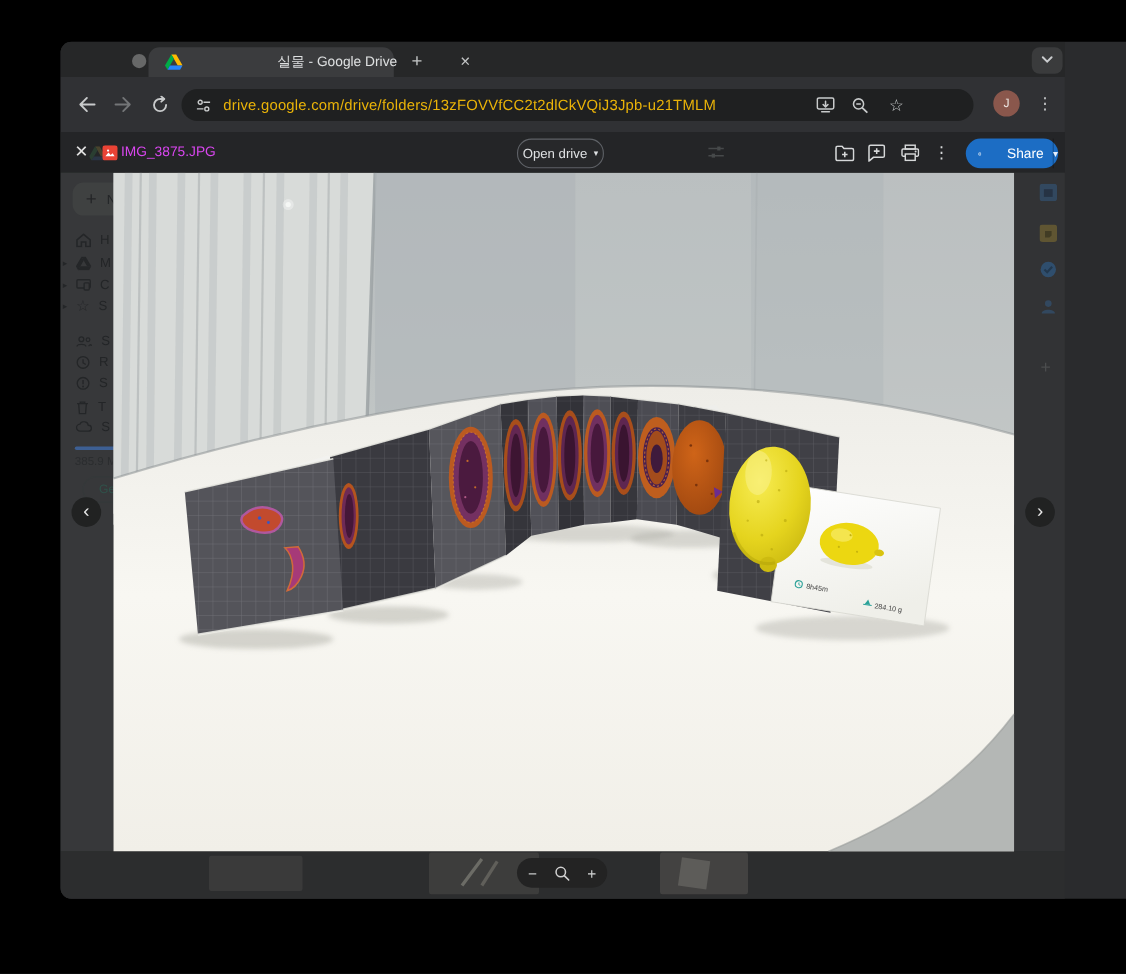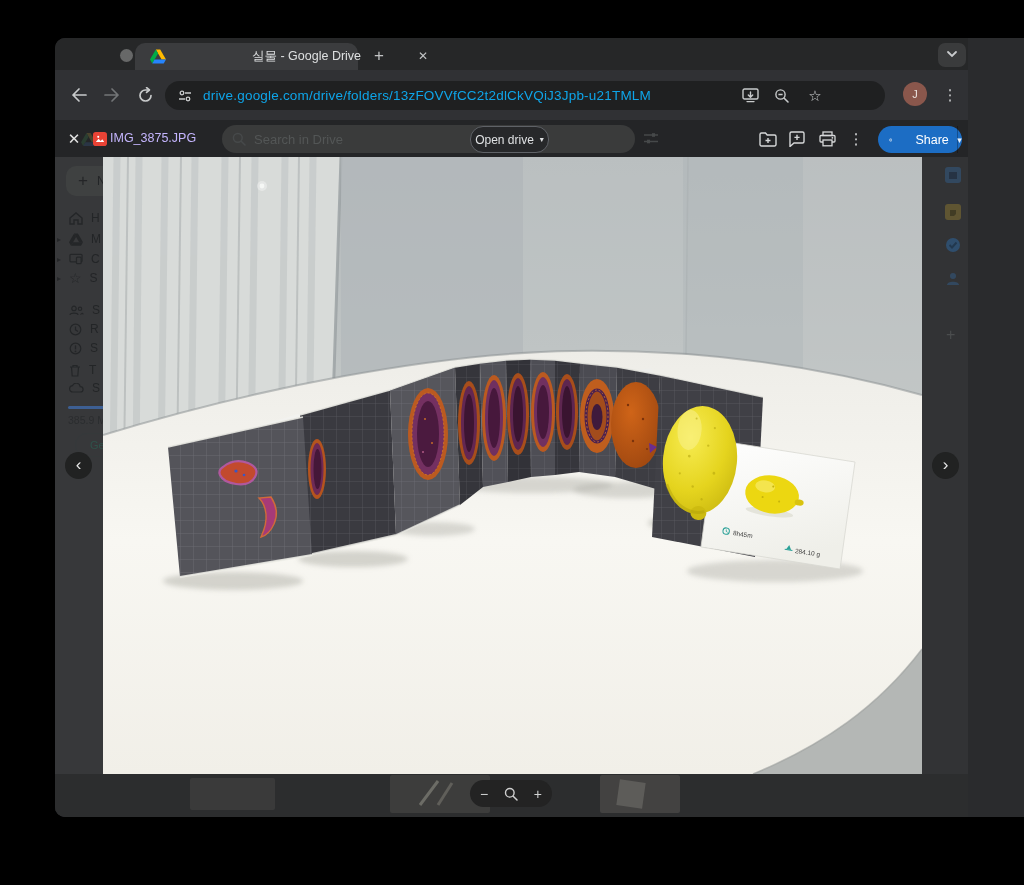--- a/index.html
+++ b/index.html
@@ -12,21 +12,21 @@
   #tab{left:80px;top:5px;width:223px;height:27px;background:#3b3c3e;border-radius:10px 10px 0 0;}
   #tab-title{left:117px;top:0;height:27px;line-height:27px;font-size:12.5px;color:#dee0e1;white-space:nowrap;}
   #tab-close{left:280px;top:0;height:27px;line-height:26px;font-size:12px;color:#c2c4c5;width:16px;text-align:center;}
   #newtab{left:315px;top:5px;height:27px;line-height:25px;font-size:17px;color:#c2c4c5;width:18px;text-align:center;}
   #tabsearch{left:883px;top:5px;width:28px;height:24px;border-radius:7px;background:#3a3b3c;color:#c9cbcd;
     text-align:center;line-height:22px;font-size:12px;}
   
   #toolbar{left:0;top:32px;width:913px;height:50px;background:#303134;}
   .navic{top:9px;width:32px;height:32px;display:flex;align-items:center;justify-content:center;}
   #urlpill{left:110px;top:11px;width:720px;height:29px;border-radius:15px;background:#1f2021;display:flex;align-items:center;}
-  #url-text{margin-left:10px;font-size:13.5px;color:#0ea5e9;white-space:nowrap;letter-spacing:.2px;}
+  #url-text{margin-left:10px;font-size:13.5px;color:#eab308;white-space:nowrap;letter-spacing:.2px;}
   .pill-right{position:absolute;top:0;height:29px;display:flex;align-items:center;justify-content:center;width:30px;}
   #avatar{left:848px;top:12px;width:24px;height:24px;border-radius:50%;background:#8a574c;color:#ece4e0;
     font-size:11px;text-align:center;line-height:24px;}
   #browser-kebab{left:884px;top:9px;width:22px;height:32px;color:#c8cacb;font-size:15px;text-align:center;line-height:32px;}
   
   #content{left:0;top:82px;width:913px;height:697px;background:#2b2c2e;}
   #hdrband{left:0;top:0;width:913px;height:37px;background:#242527;}
   #leftstrip{left:0;top:37px;width:48px;height:617px;background:#37383a;}
   #rightstrip{left:867px;top:37px;width:46px;height:617px;background:#323335;}
   #bottomstrip{left:0;top:654px;width:913px;height:43px;background:#2c2d2e;}
@@ -36,21 +36,21 @@
   #search-pill{left:167px;top:5px;width:413px;height:28px;border-radius:14px;background:#3a3b3b;display:flex;align-items:center;}
   #search-text{font-size:13px;color:#53565*6;color:#535656;margin-left:8px;}
   #openwith{left:415px;top:6px;width:77px;height:25px;border-radius:13px;background:#27282a;border:1px solid #5f6267;
     display:flex;align-items:center;justify-content:center;gap:6px;color:#dfe1e3;font-size:12px;} 
   .pvicon{position:absolute;top:8px;width:22px;height:22px;display:flex;align-items:center;justify-content:center;}
   #share{left:823px;top:6px;width:84px;height:27px;border-radius:14px;background:#1c6dc4;display:flex;align-items:center;color:#fff;}
   #share-label{font-size:12.5px;margin-left:23px;}
   #share-div{width:1px;height:27px;background:rgba(0,0,0,.28);margin-left:8px;}
   #share-caret{width:20px;text-align:center;font-size:9px;color:#e8f0fa;}
   #pv-close{left:8px;top:6px;width:22px;height:25px;color:#e3e3e3;font-size:15px;text-align:center;line-height:25px;}
-  #filename{left:55px;top:0;height:37px;line-height:37px;font-size:12.5px;color:#c4b5fd;}
+  #filename{left:55px;top:0;height:37px;line-height:37px;font-size:12.5px;color:#d946ef;}
   .navcircle{width:27px;height:27px;border-radius:50%;background:#212222;color:#e8e8e8;text-align:center;
     line-height:25px;font-size:17px;top:332px;}
   #zoompill{left:415px;top:660px;width:82px;height:27px;border-radius:14px;background:#232323;display:flex;
     align-items:center;justify-content:space-between;padding:0 10px;box-sizing:border-box;color:#d2d4d4;}
   #zoompill span{font-size:14px;}
   .thumb{position:absolute;top:658px;background:#3a3a3a;border-radius:2px;}
   #photo{left:48px;top:37px;width:819px;height:617px;}
   svg text{font-family:"Liberation Sans",sans-serif;}
 </style>
 </head>
@@ -198,27 +198,20 @@
     <div class="dimrow" style="left:14px;top:258px">
       <svg width="15" height="10" viewBox="0 0 15 10">
           <path d="M4,9 a3.2,3.2 0 0 1 -.4,-6.4 a4,4 0 0 1 7.6,1 a2.7,2.7 0 0 1 .3,5.4 Z" fill="none" stroke="#242628" stroke-width="1.2"></path>
         </svg>
       <span class="dimlabel">S</span>
     </div>
     <div class="abs" style="left:13px;top:286px;width:40px;height:3px;border-radius:2px;background:#3d5f93"></div>
     <div class="abs" style="left:13px;top:294px;font-size:10.5px;color:#2b2d2f">385.9 M</div>
     <div class="abs" style="left:20px;top:313px;width:70px;height:22px;border-radius:12px;border:1px solid #35393a;line-height:22px;padding-left:14px;font-size:11px;color:#2f524a">Ge</div>
 
-    <div id="search-pill" class="abs">
-      <svg style="margin-left:10px" width="14" height="14" viewBox="0 0 14 14">
-          <circle cx="5.8" cy="5.8" r="4.4" fill="none" stroke="#46494a" stroke-width="1.5"></circle>
-          <line x1="9.2" y1="9.2" x2="13" y2="13" stroke="#46494a" stroke-width="1.5" stroke-linecap="round"></line>
-        </svg>
-      <div id="search-text">Search in Drive</div>
-    </div>
     <svg class="abs" style="left:588px;top:11px" width="16" height="15" viewBox="0 0 16 15">
       <line x1="1" y1="4" x2="15" y2="4" stroke="#46494a" stroke-width="1.4"></line>
         <rect x="9" y="2.2" width="3" height="3.6" fill="#46494a"></rect>
       <line x1="1" y1="10.5" x2="15" y2="10.5" stroke="#46494a" stroke-width="1.4"></line>
         <rect x="4" y="8.7" width="3" height="3.6" fill="#46494a"></rect>
     </svg>
 
     <div id="pv-close" class="abs">✕</div>
     <svg class="abs" style="left:26px;top:13px;opacity:.3" width="15" height="13" viewBox="0 0 16 14">
       <polygon points="5.8,0 10.2,0 16,10 11.6,10" fill="#a08a3a"></polygon>

